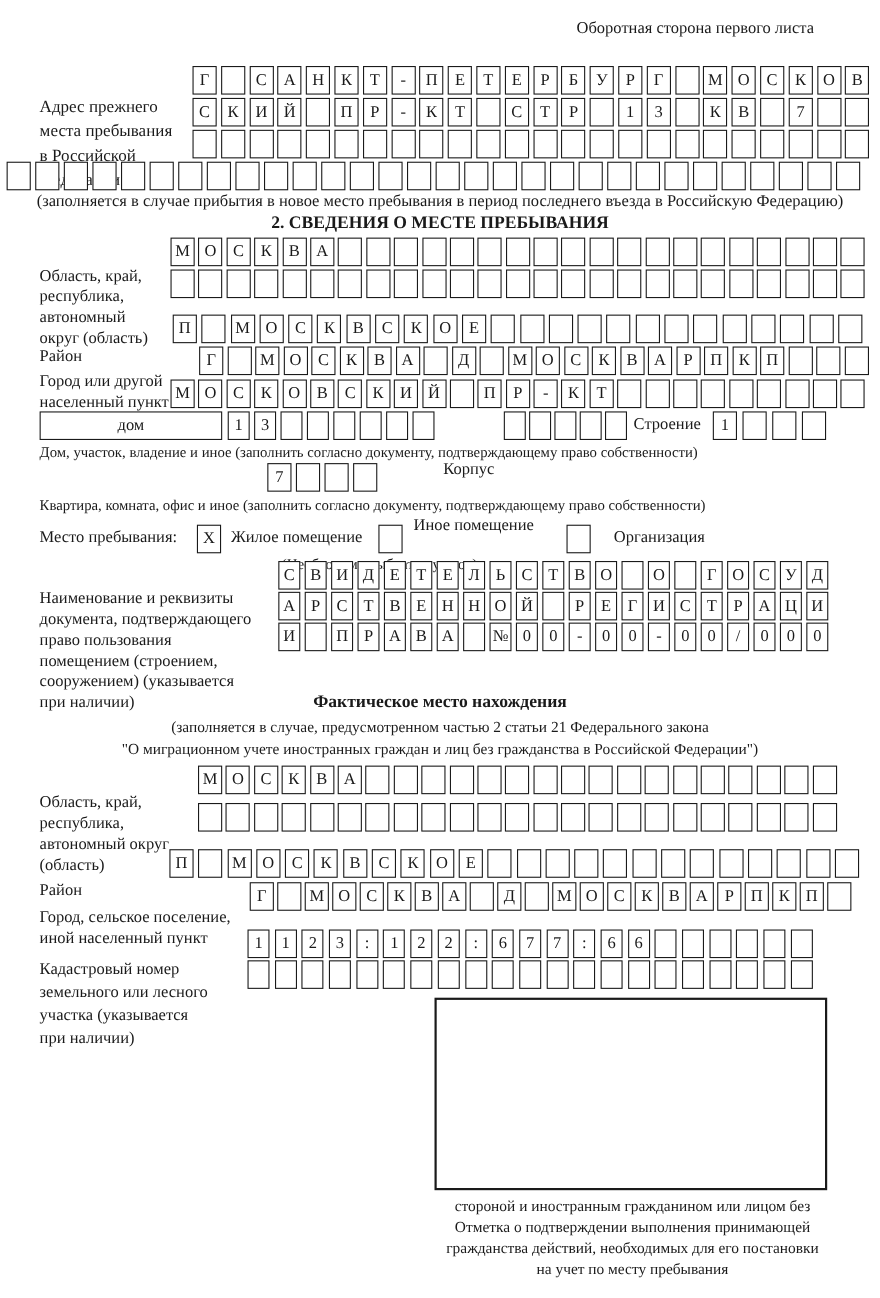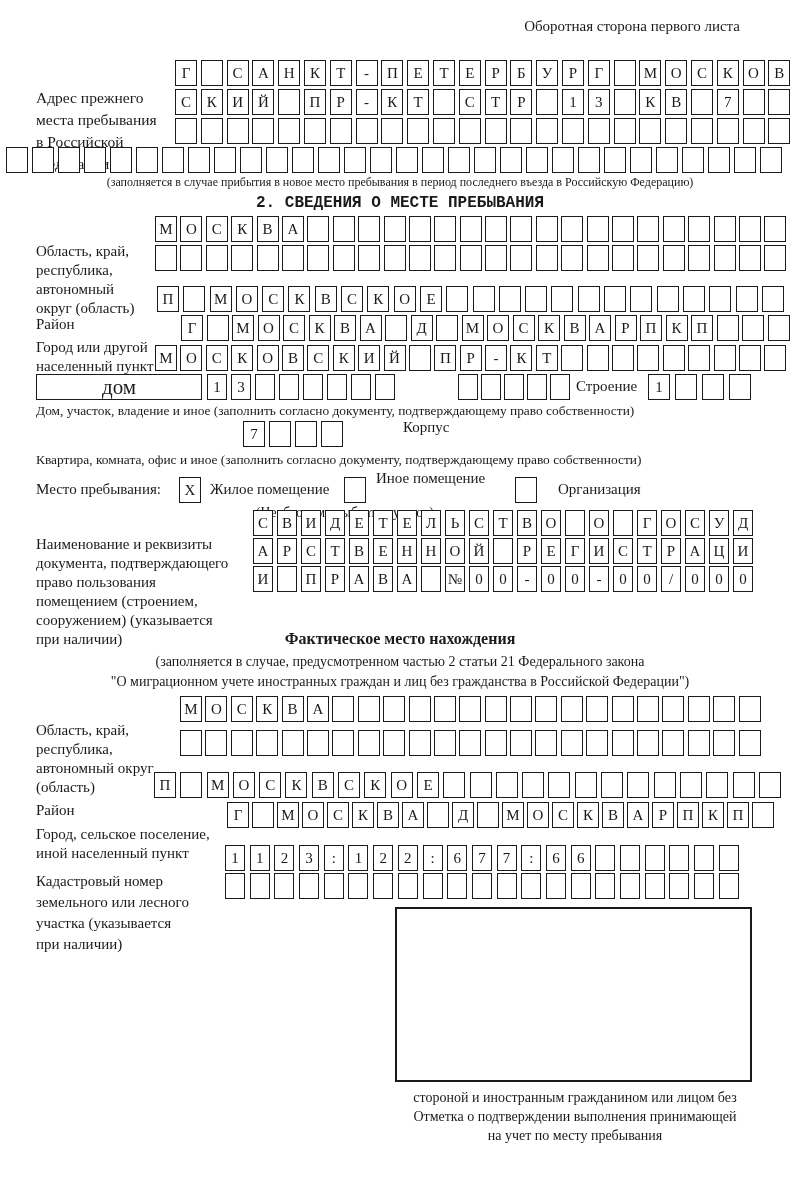--- a/index.html
+++ b/index.html
@@ -14,25 +14,25 @@
   .label{position:absolute; font-size:15px; line-height:21px;margin-top:25px;}
   .cellrow{position:absolute; display:flex; gap:3.8px;}
   .cell{
     width:22px; height:26px; box-sizing:border-box;
     border:1.6px solid #1a1a1a; background:#fff;
     display:flex; align-items:center; justify-content:center;
     font-size:15px; font-family:"Liberation Serif", serif;
   }
   .cellrow.small .cell{width:20px;}
   .center-title{position:absolute; left:0; width:100%; text-align:center; font-weight:bold; font-size:16px;}
-  .center-note{position:absolute; left:0; width:100%; text-align:center; font-size:12px;}
+  .center-note{position:absolute; left:0; width:100%; text-align:center; font-size:15px;}
   .left-note{position:absolute; font-size:13.4px;}
   .wbox{
     position:absolute; box-sizing:border-box; border:1.6px solid #1a1a1a;
-    display:flex; align-items:center; justify-content:center; font-size:21px; background:#fff;
+    display:flex; align-items:center; justify-content:center; font-size:15px; background:#fff;
   }
   .inlabel{position:absolute; font-size:15px;}
   .chk{
     position:absolute; width:22px; height:26px; box-sizing:border-box;
     border:1.6px solid #1a1a1a; display:flex; align-items:center; justify-content:center;
     font-size:15px; background:#fff;
   }
   .stamp{position:absolute; box-sizing:border-box; border:2px solid #1a1a1a; background:#fff;}
   .stamp-caption{position:absolute; text-align:center; font-size:14px; line-height:19px;}
 </style>
@@ -154,21 +154,21 @@
       <div class="cell"></div>
       <div class="cell"></div>
       <div class="cell"></div>
       <div class="cell"></div>
       <div class="cell"></div>
       <div class="cell"></div>
       <div class="cell"></div>
     </div>
   <div class="center-note" style="top:175px;">(заполняется в случае прибытия в новое место пребывания в период последнего въезда в Российскую Федерацию)</div>
 
-  <div class="center-title" style="top:194px;font-family:Liberation Mono, monospace;">2. СВЕДЕНИЯ О МЕСТЕ ПРЕБЫВАНИЯ</div>
+  <div class="center-title" style="top:194px;">2. СВЕДЕНИЯ О МЕСТЕ ПРЕБЫВАНИЯ</div>
 
   <div class="label" style="left:36px; top:217px; line-height:19px;">
       <div>Область, край,</div>
       <div>республика,</div>
       <div>автономный</div>
       <div>округ (область)</div>
     </div>
   <div class="cellrow" style="left:155px; top:216px; gap:3.4px;">
       <div class="cell">М</div>
       <div class="cell">О</div>
@@ -611,16 +611,17 @@
       <div class="cell"></div>
       <div class="cell"></div>
       <div class="cell"></div>
       <div class="cell"></div>
     </div>
 
   <div class="stamp" style="left:395px; top:907px; width:357px; height:175px;"></div>
   <div class="stamp-caption" style="left:385px; top:1088px; width:380px;">
       <div>стороной и иностранным гражданином или лицом без</div>
       <div>Отметка о подтверждении выполнения принимающей</div>
+      <div>гражданства действий, необходимых для его постановки</div>
       <div>на учет по месту пребывания</div>
     </div>
 
 </div>
 
 </body></html>

